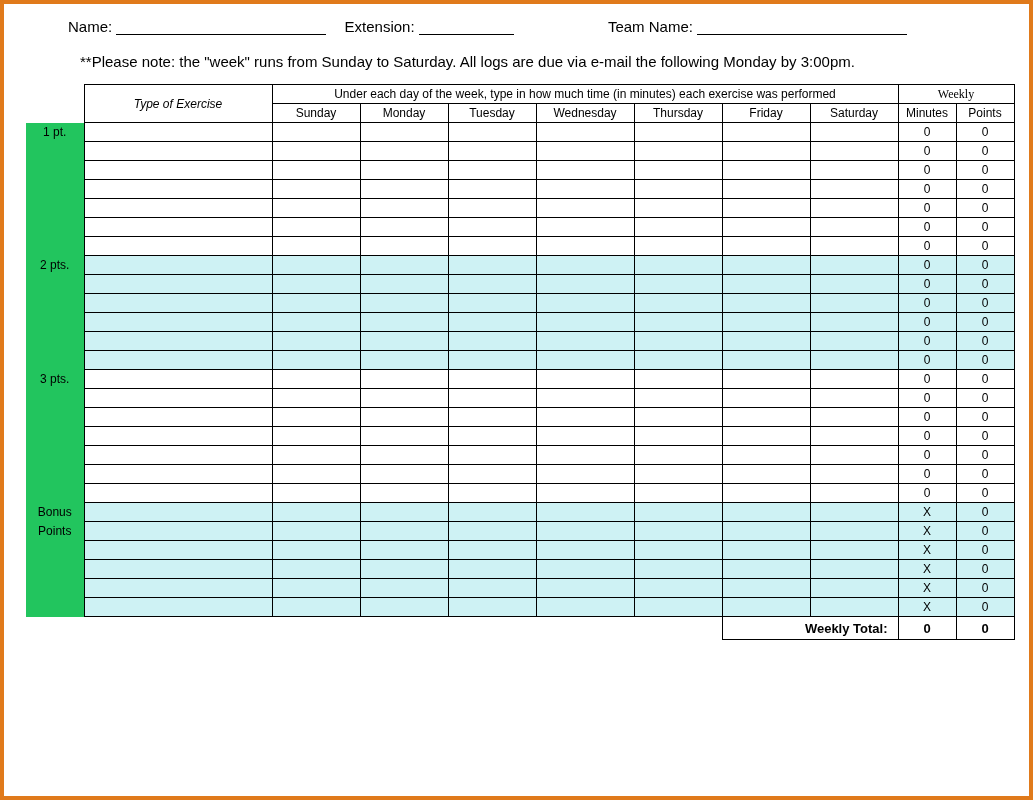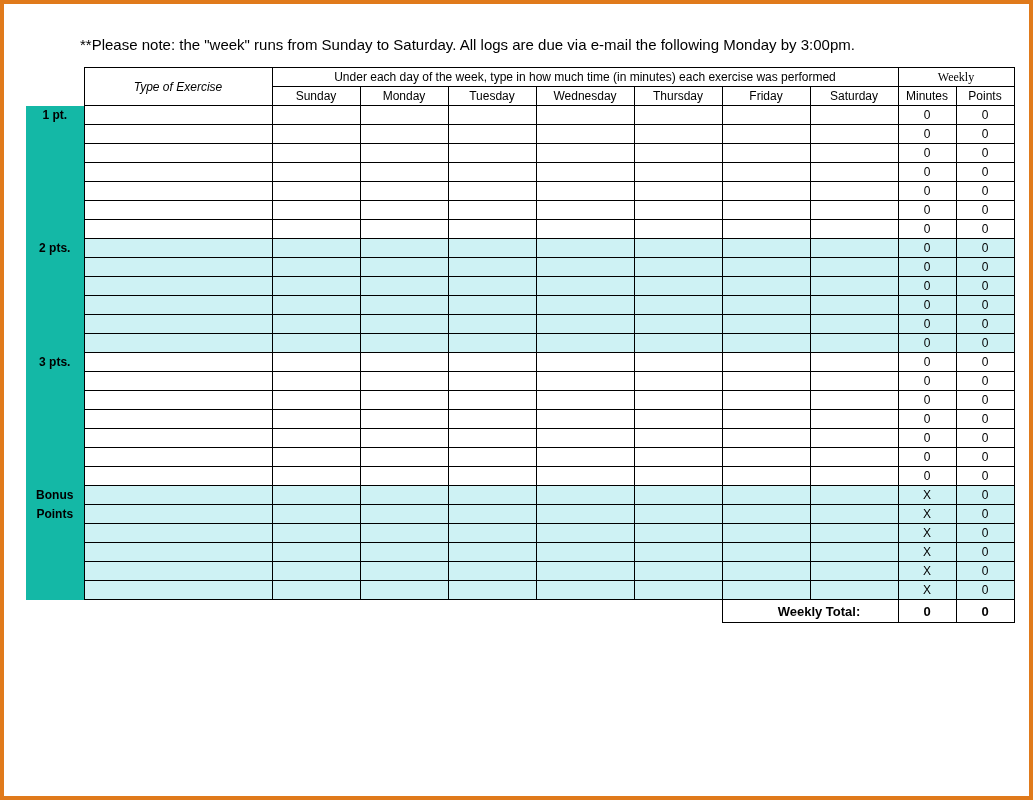--- a/index.html
+++ b/index.html
@@ -70,43 +70,57 @@
   .hdr-instr { font-size: 12px; }
   .hdr-type  { font-size: 14px; height: 36px; font-style: italic; }
   .hdr-weekly{ font-size: 13px; font-family: Liberation Serif, serif; }
   .hdr-day   { font-size: 13px; height: 18px; margin-top: 41px; }
 
   td.label-cell {
     border: 0 !important;
     text-align: right;
     padding-right: 6px;
     font-size: 13px;
-    font-weight: bold;
-    background: #14b8a6;
+    font-weight: normal;
+    background: #22c55e;
     vertical-align: top;
   }
   td.noborder { border:0 !important; background:#fff; }
 
   tr.tint td.grid { background: #cef2f4; }
   tr.plain td.grid { background: #fff; }
 
   td.min, td.pts {
     font-size: 13px;
   }
   tr.tint td.min, tr.tint td.pts { background:#cef2f4; }
 
   tr.total td { font-weight: bold; height:22px; font-size:13px; }
-  tr.total td.tot-label { padding-right:10px;padding-left:28px; }
+  tr.total td.tot-label { text-align:right; padding-right:10px;padding-left:28px; }
 </style>
 </head>
 <body>
 
 <div class="sheet">
 
 
+  <div class="info-line1">
+    <span class="pair">
+      <span>Name:</span>
+      <span class="blank" style="width:210px"></span>
+    </span>
+    <span class="pair" style="margin-left:14px">
+      <span>Extension:</span>
+      <span class="blank" style="width:95px"></span>
+    </span>
+    <span class="pair" style="margin-left:90px">
+      <span>Team Name:</span>
+      <span class="blank" style="width:210px"></span>
+    </span>
+  </div>
 
 
   <div class="note">**Please note: the "week" runs from Sunday to Saturday.  All logs are due via e-mail the following Monday by 3:00pm.</div>
 
   <div class="log-wrap">
     <table class="log">
       <colgroup>
         <col class="c-lab">
         <col class="c-type">
         <col class="c-day">

